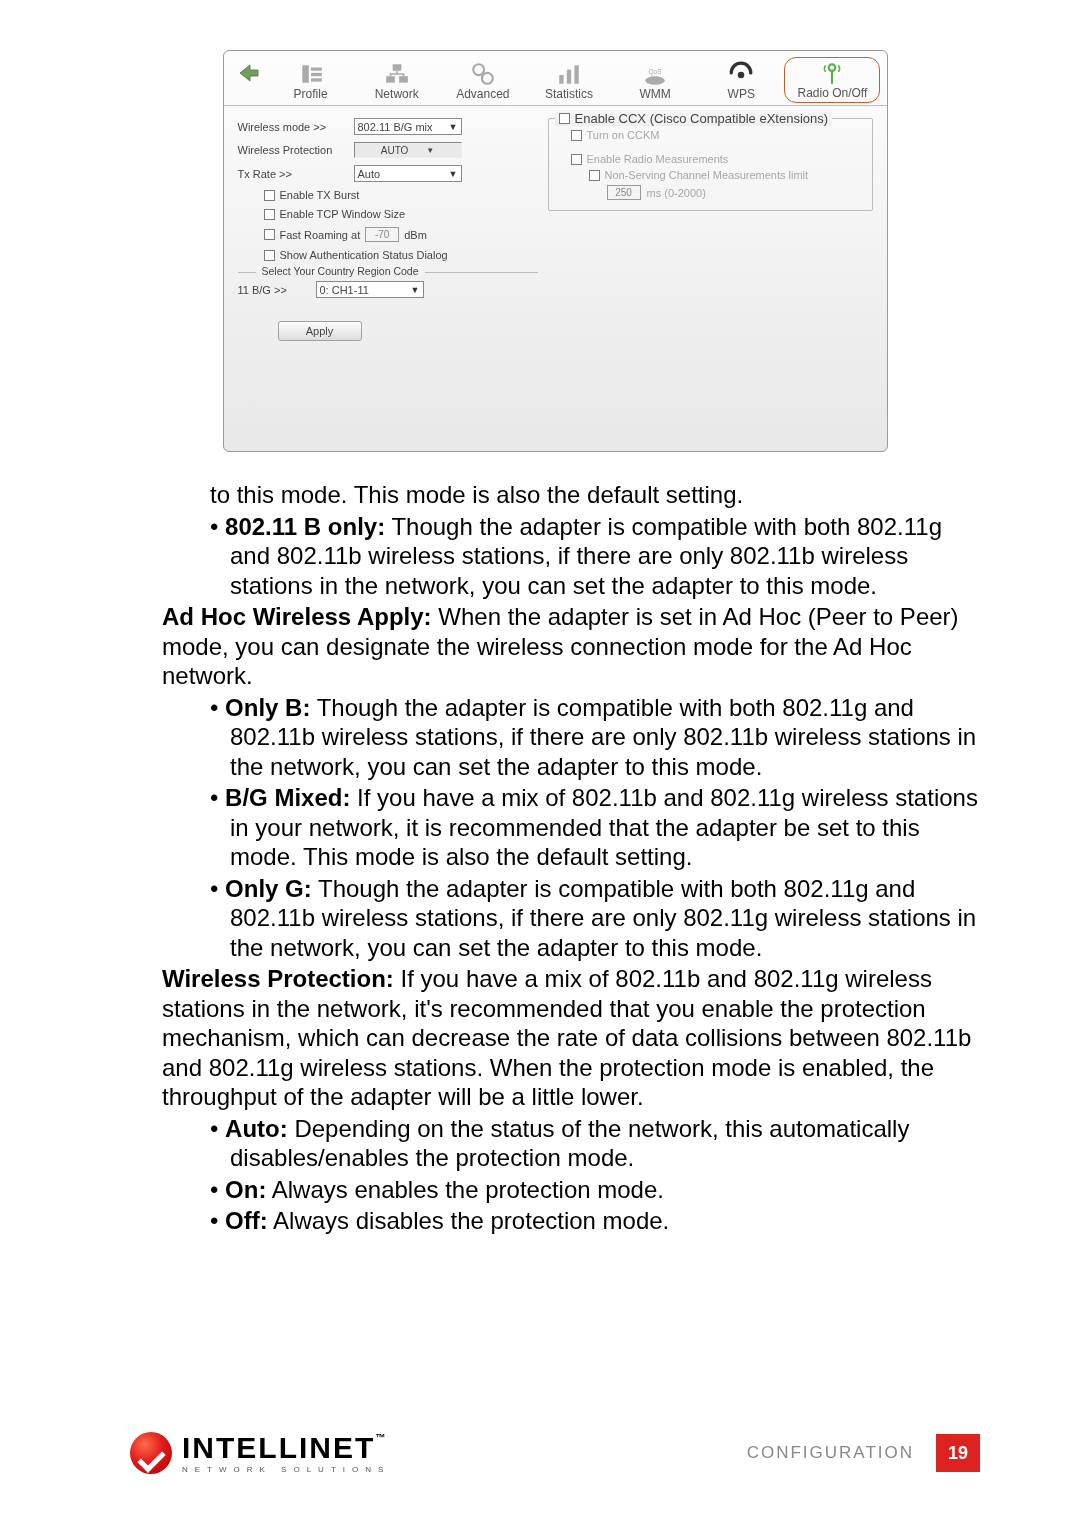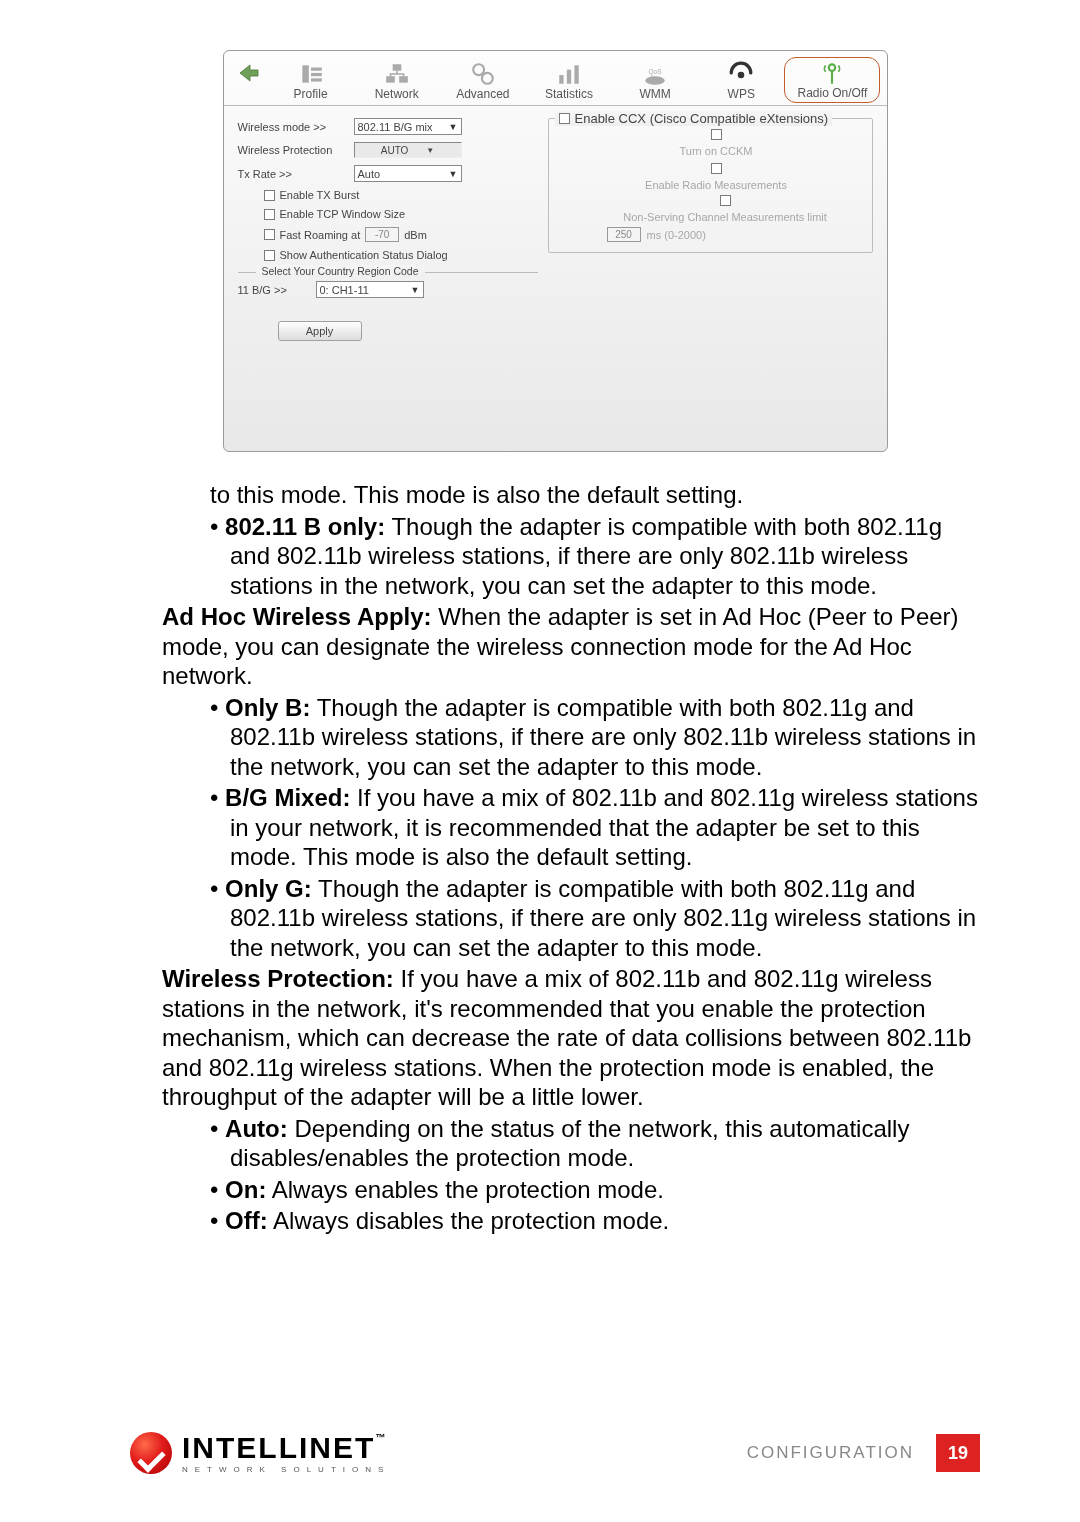--- a/index.html
+++ b/index.html
@@ -119,21 +119,21 @@
     border-radius:2px;
     padding: 10px 10px 10px 22px;
     position: relative;
   }
   .ccx-legend {
     position:absolute; top:-8px; left:6px;
     display:flex; align-items:center; gap:5px;
     background: linear-gradient(#f5f5f5,#efefef);
     padding:0 4px; font-size:13px;
   }
-  .disabled { color:#a7a7a7;flex-direction:column; }
+  .disabled { color:#a7a7a7; }
   .msrow { display:flex; align-items:center; gap:6px; margin-left:36px; color:#a7a7a7; }
 
   
   .doc {
     font-size: 24px;
     line-height: 1.23;
     margin-left: 32px;
     margin-right: 0;
   }
   .doc p { margin: 0 0 2px 0; }
@@ -314,21 +314,21 @@
     <div class="col right">
       <div class="ccx-group">
         <div class="ccx-legend">
           <span class="chkbox"></span>
           <span>Enable CCX (Cisco Compatible eXtensions)</span>
         </div>
         <div class="chk disabled">
           <span class="chkbox"></span>
           <span>Turn on CCKM</span>
         </div>
-        <div class="chk disabled" style="margin-top:6px">
+        <div class="chk disabled" style="margin-top:12px">
           <span class="chkbox"></span>
           <span>Enable Radio Measurements</span>
         </div>
         <div class="chk disabled" style="margin-left:18px;margin-top:4px">
           <span class="chkbox"></span>
           <span>Non-Serving Channel Measurements limit</span>
         </div>
         <div class="msrow" style="margin-top:4px">
           <span class="numbox">250</span>
           <span>ms (0-2000)</span>

